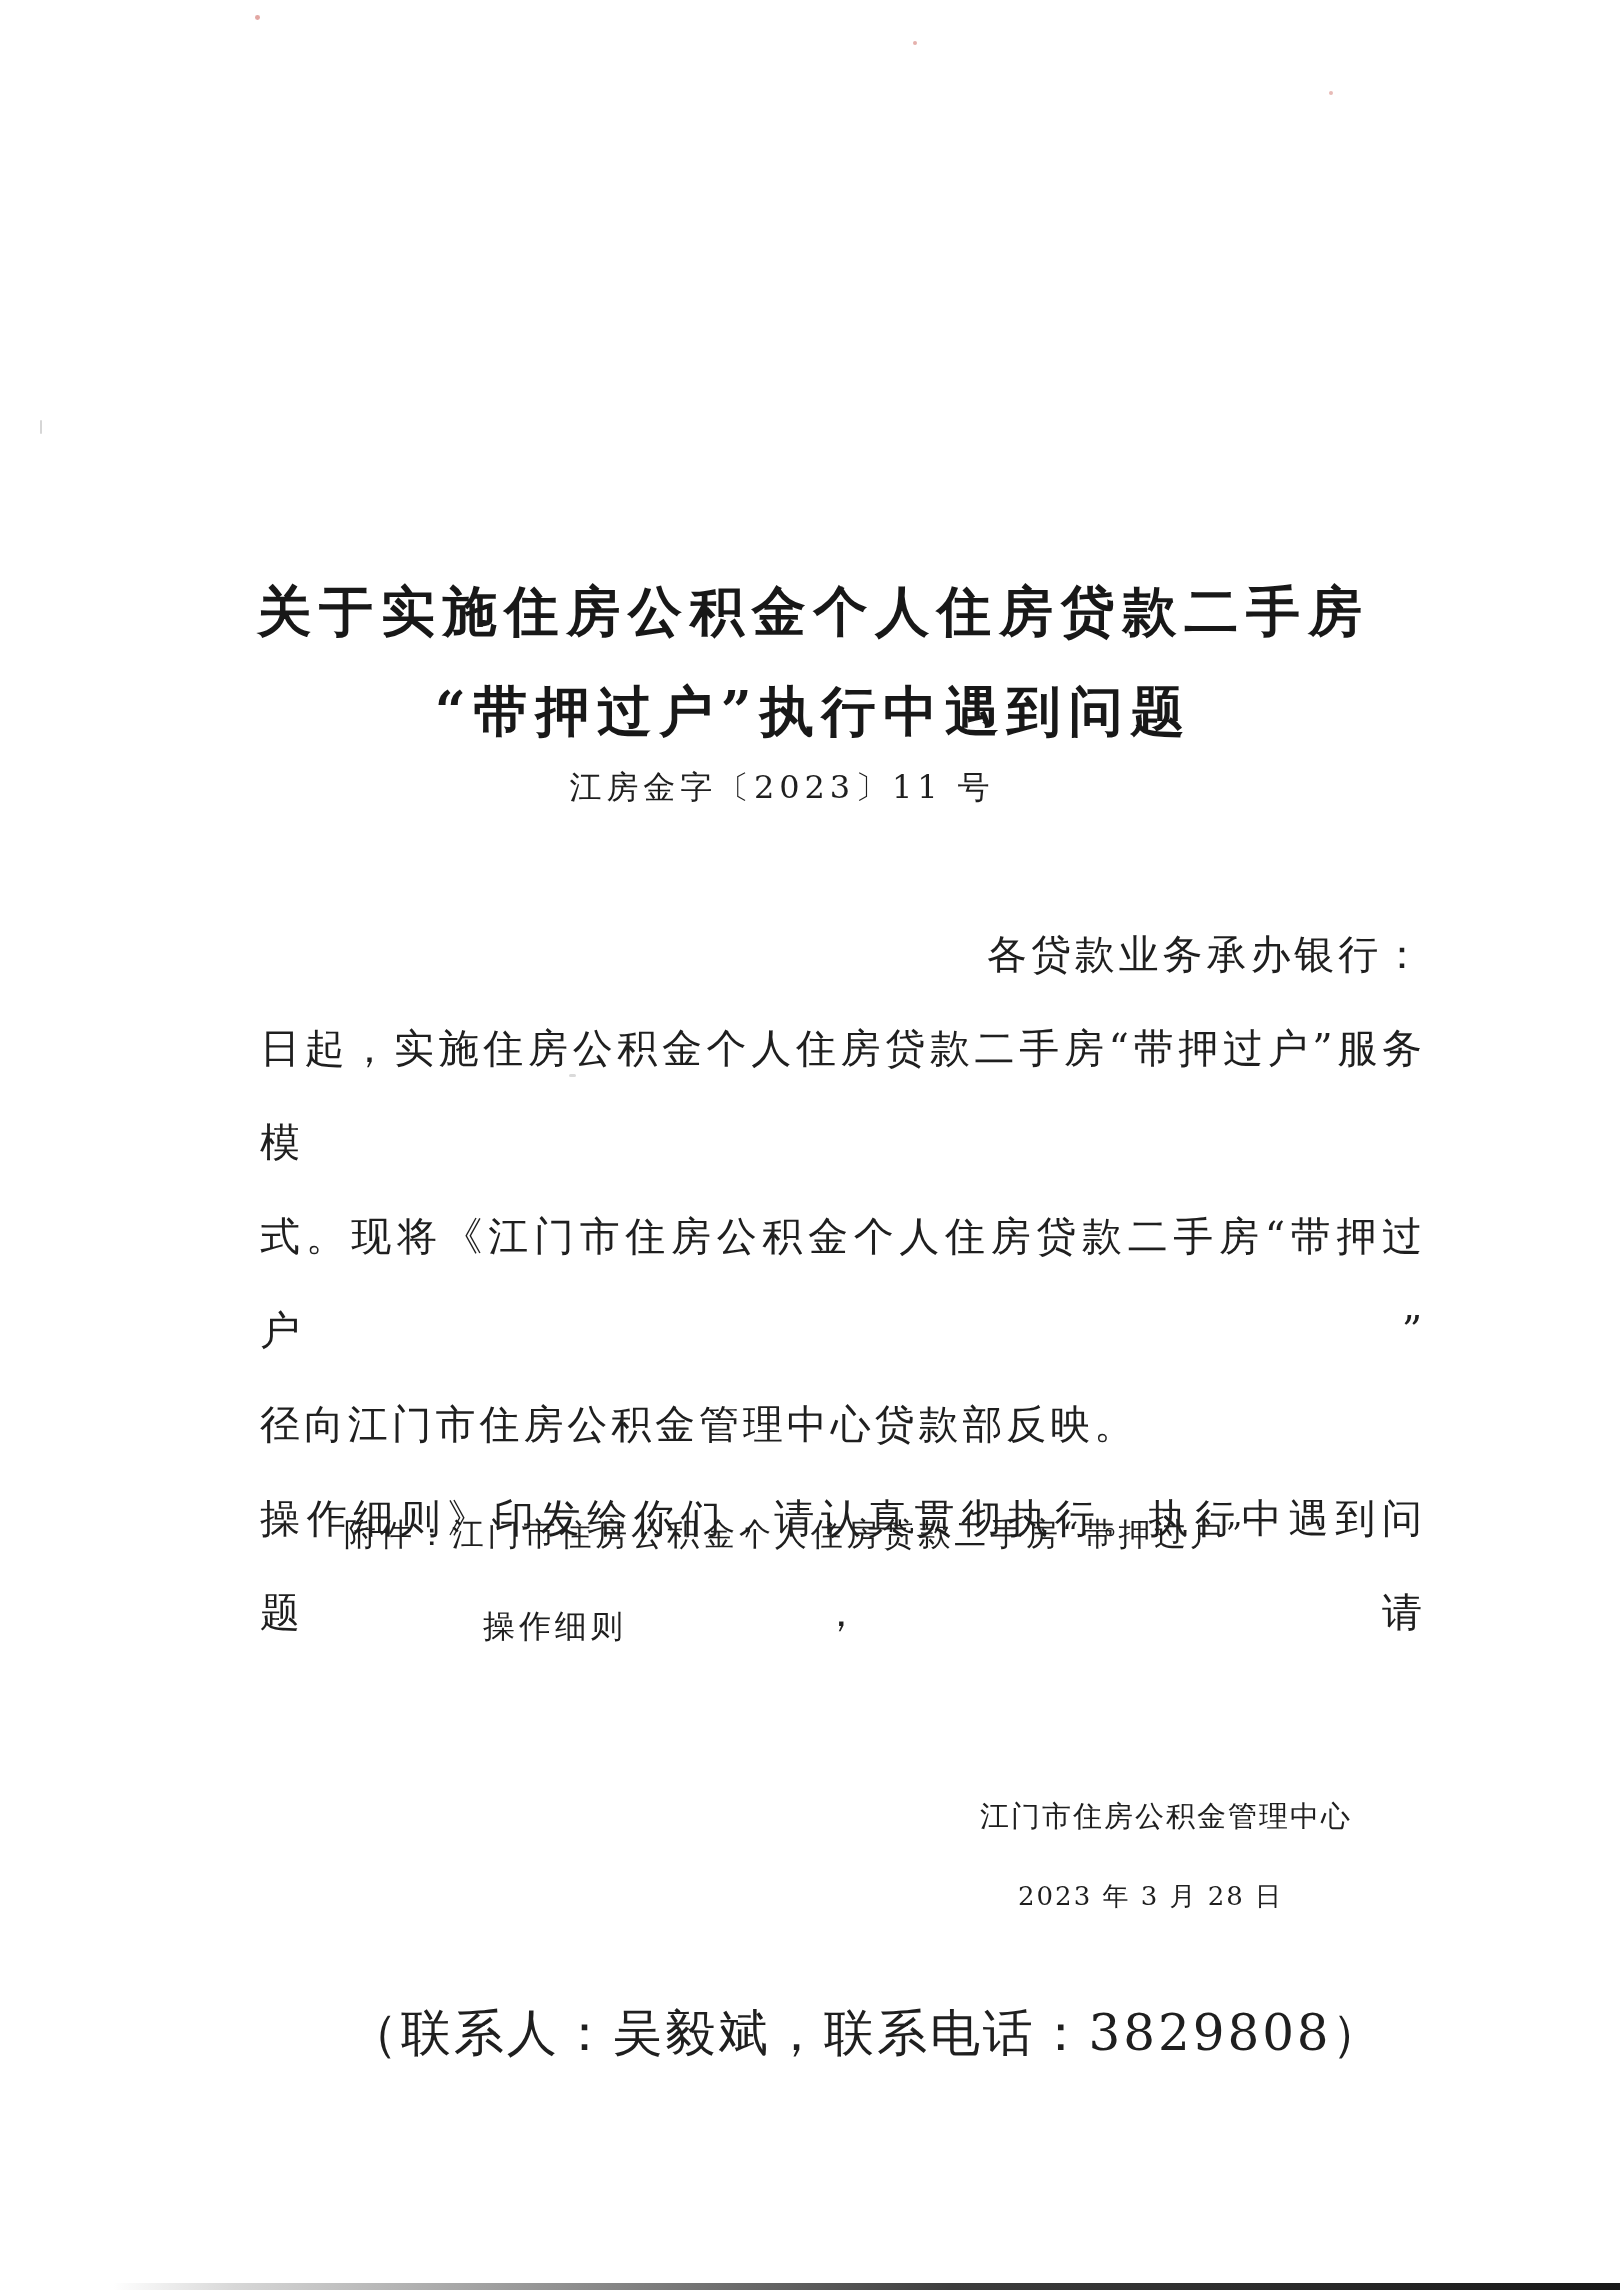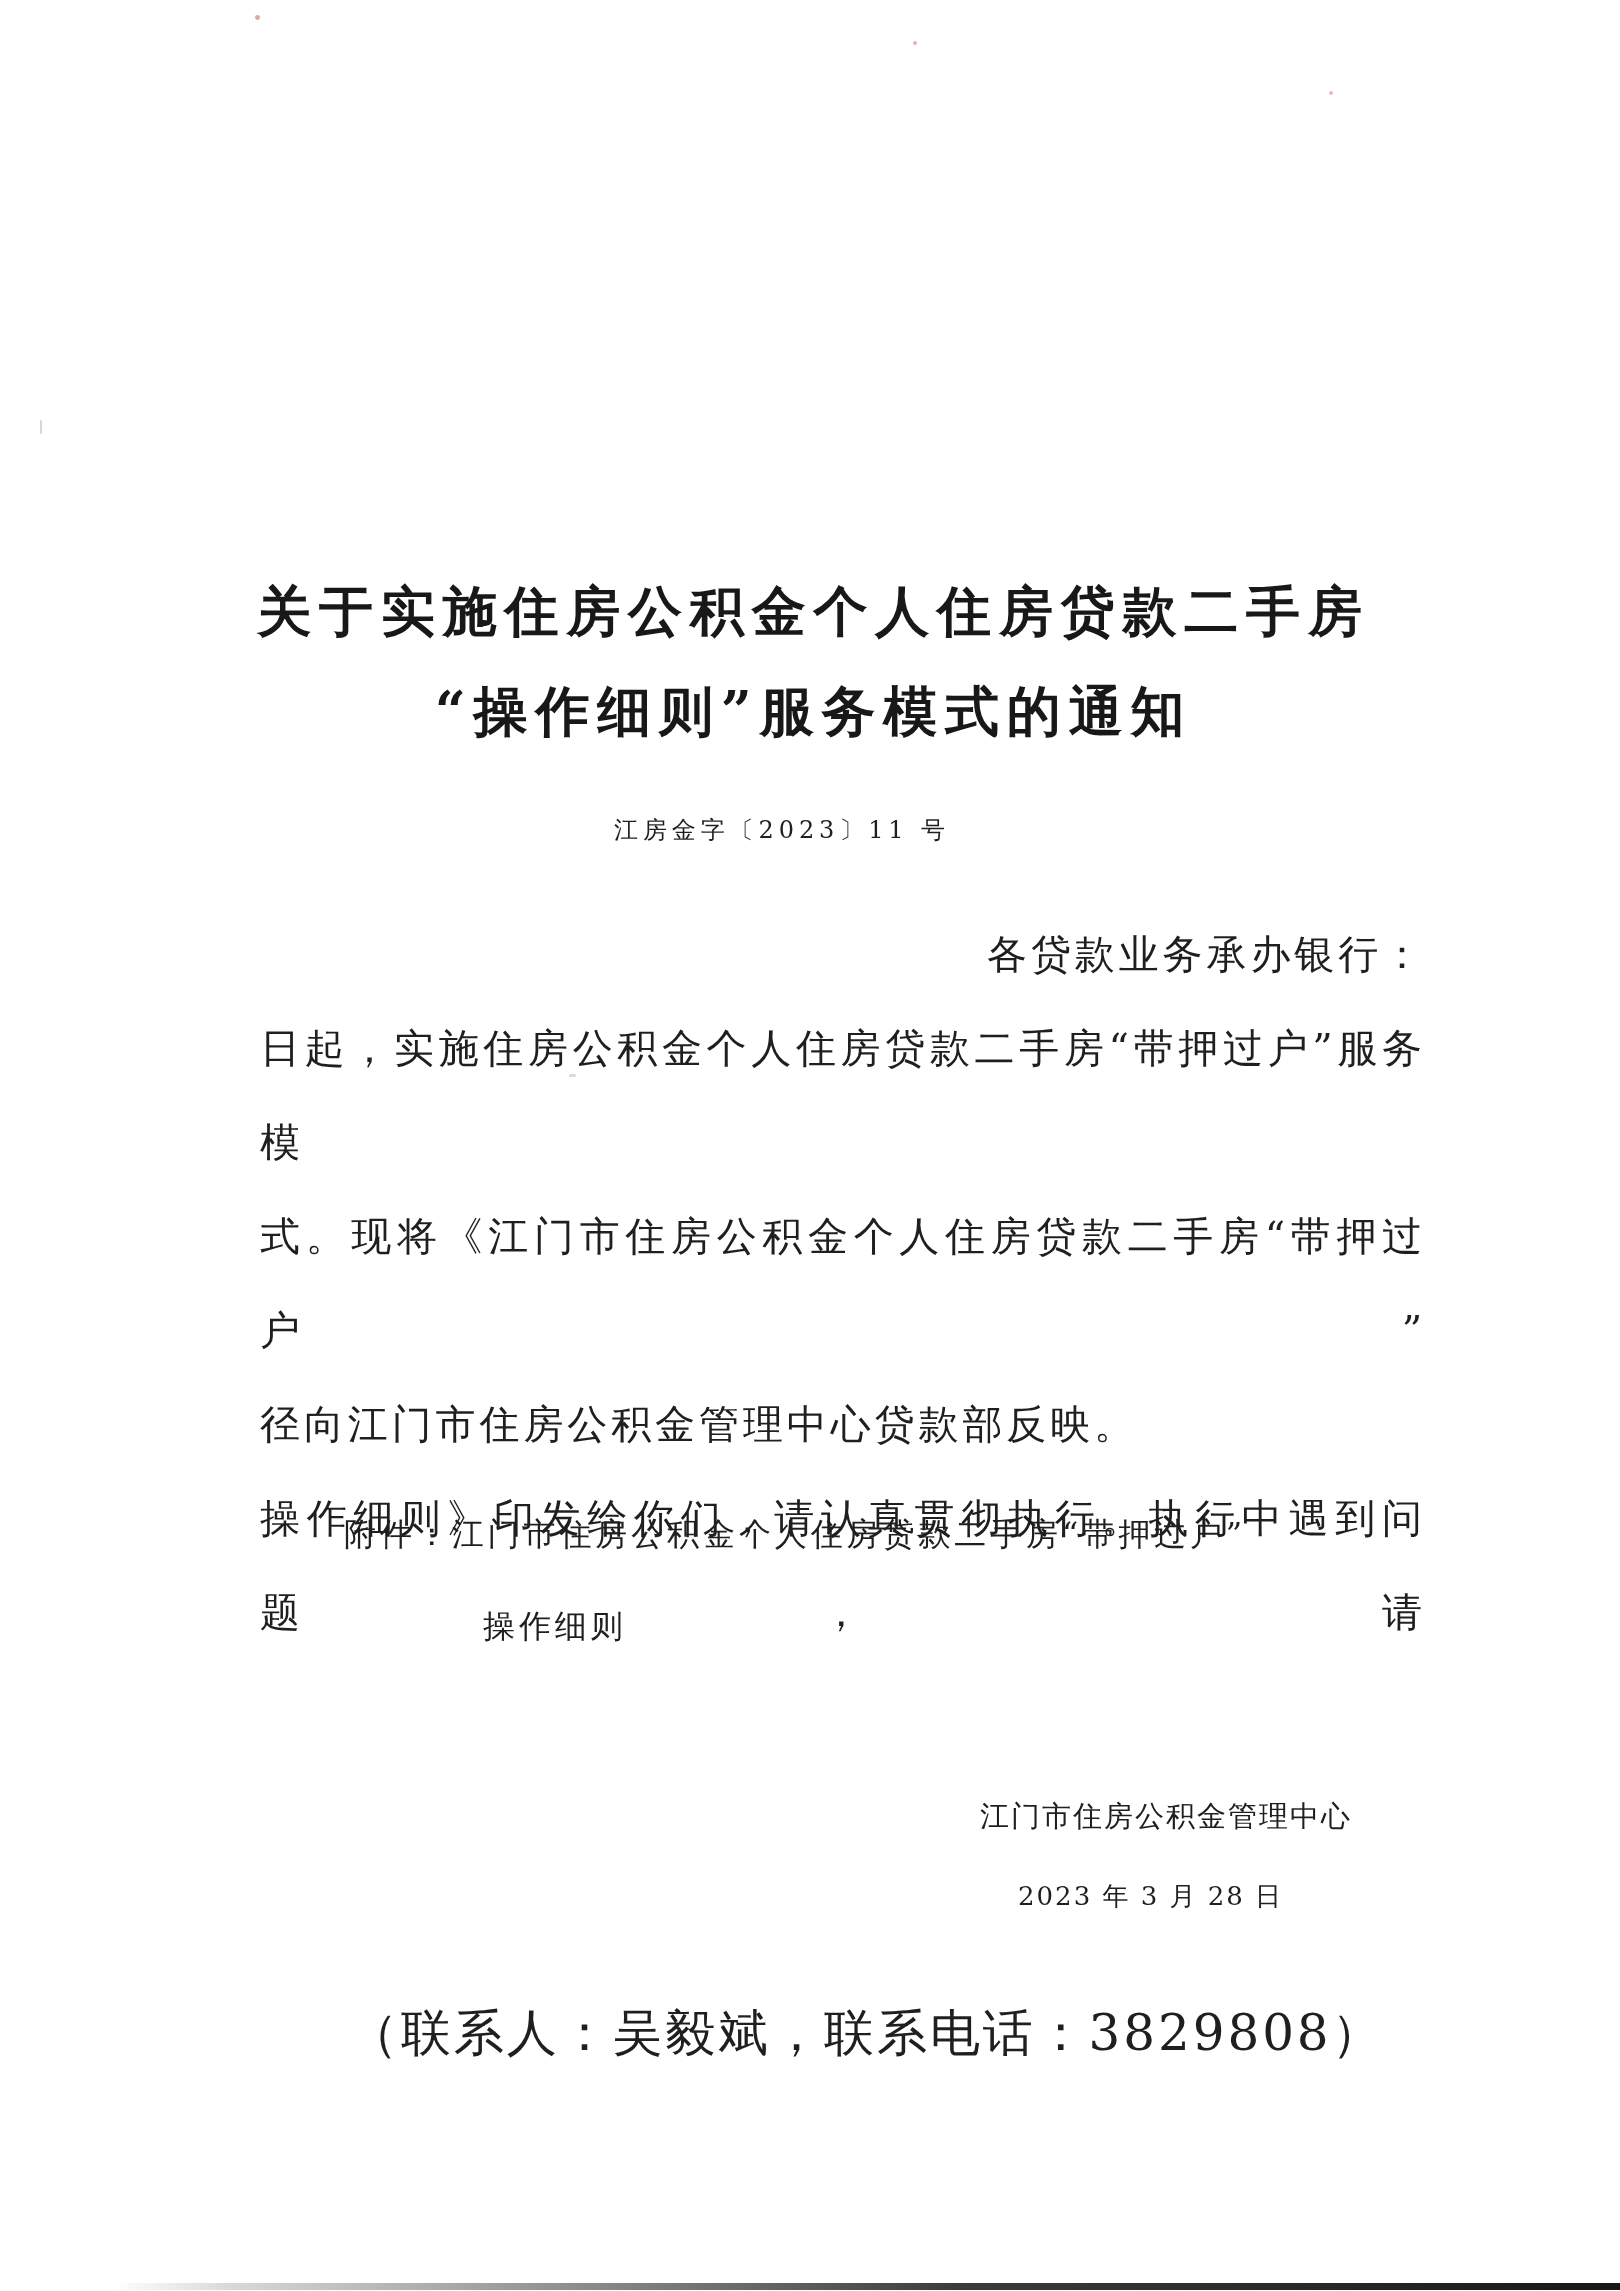--- a/index.html
+++ b/index.html
@@ -26,25 +26,25 @@
     text-align: center;
     font-size: 54px;
     line-height: 100px;
     font-weight: 700;
     letter-spacing: 7.8px;
     color: #181818;
   }
   
   .doc-number {
     position: absolute;
-    top: 814px;
+    top: 766px;
     left: 0;
     right: 96px;
     text-align: center;
-    font-size: 24px;
+    font-size: 32px;
     letter-spacing: 4.9px;
     font-weight: 400;
   }
   
   .content {
     position: absolute;
     top: 907px;
     left: 240px;
     width: 1166px;
     font-size: 40px;
@@ -125,21 +125,21 @@
   .speck.s4 { left: 19.6px;  top: 420px; width: 2.9px; height: 13.7px; background: rgba(120,120,120,0.30); border-radius: 2px; }
   .speck.s5 { left: 549px; top: 1074px; width: 6.9px; height: 2.9px; background: rgba(150,150,150,0.35); border-radius: 2px; }
 </style>
 </head>
 <body>
 
 <div class="page">
 
   <div class="doc-title">
     <div>关于实施住房公积金个人住房贷款二手房</div>
-    <div>“操作细则”服务模式的通知</div>
+    <div>“带押过户”执行中遇到问题</div>
   </div>
 
   <div class="doc-number">江房金字〔2023〕11 号</div>
 
   <div class="content">
     <div class="salutation">各贷款业务承办银行：</div>
     <div class="para-line">日起，实施住房公积金个人住房贷款二手房“带押过户”服务模</div>
     <div class="para-line">式。现将《江门市住房公积金个人住房贷款二手房“带押过户”</div>
     <div class="para-line last">径向江门市住房公积金管理中心贷款部反映。</div>
     <div class="para-line">操作细则》印发给你们，请认真贯彻执行。执行中遇到问题，请</div>

